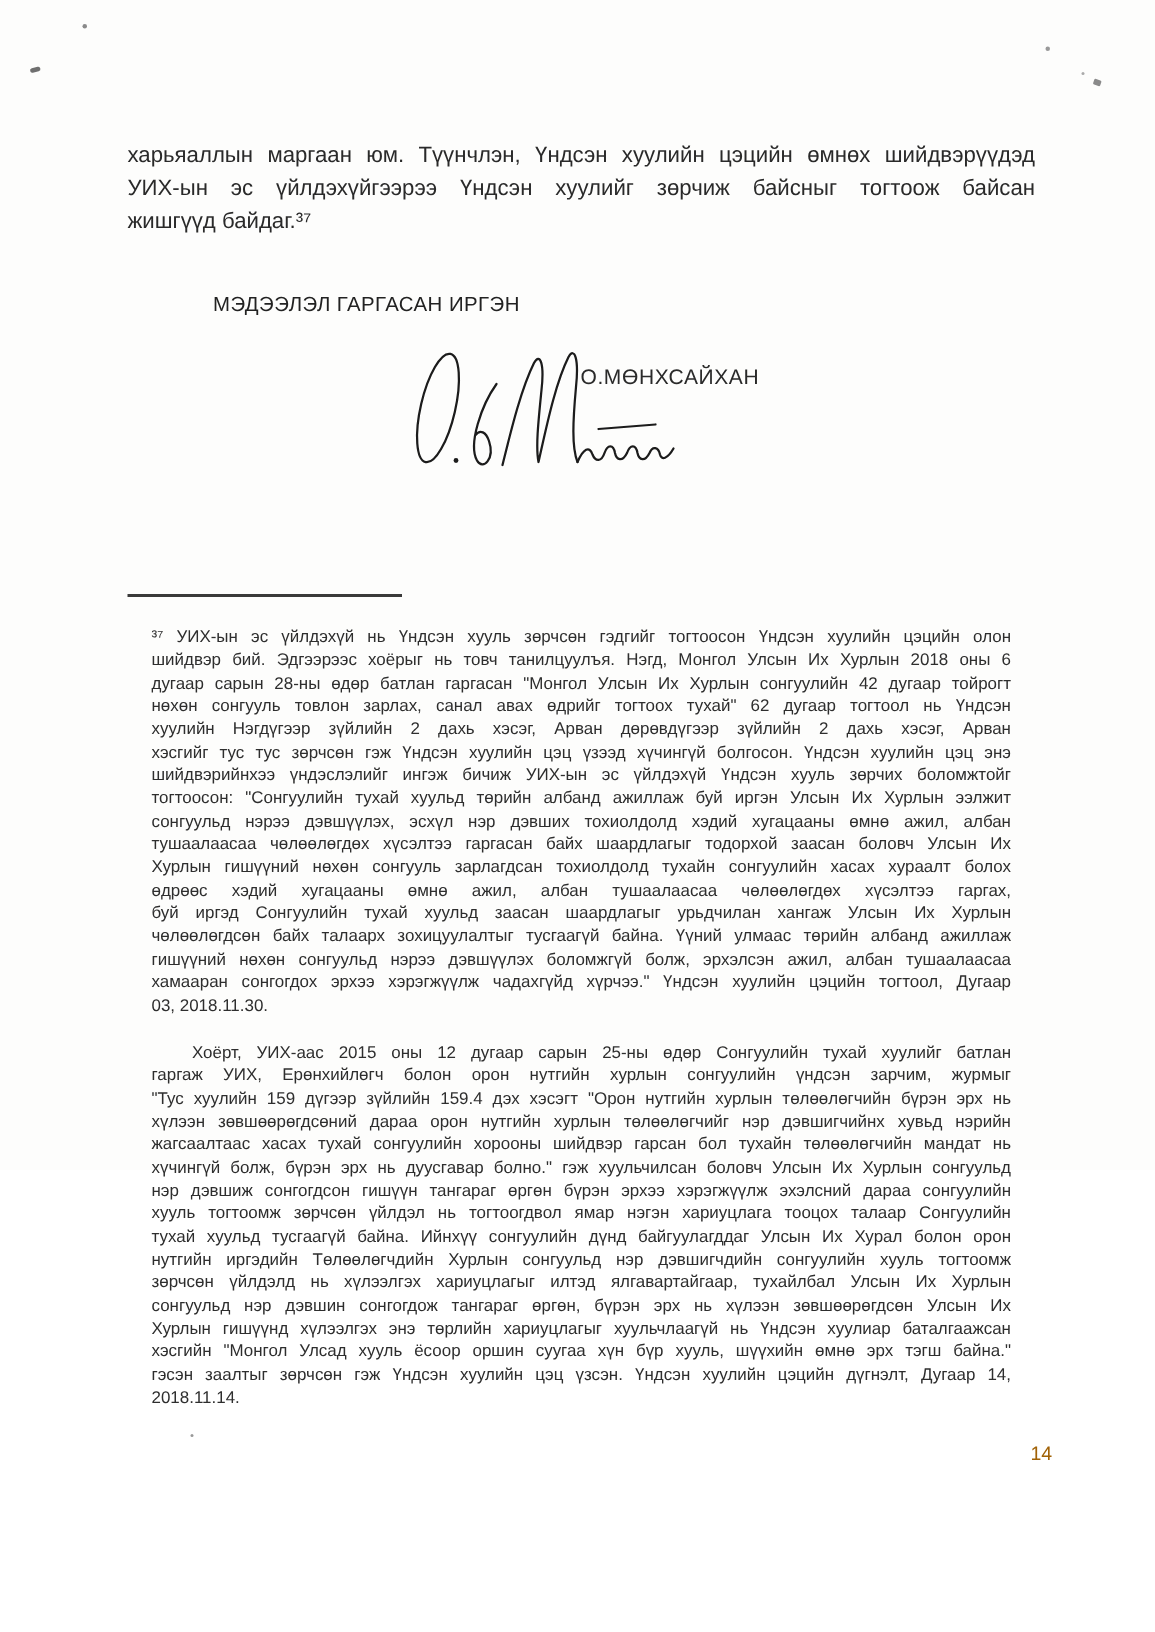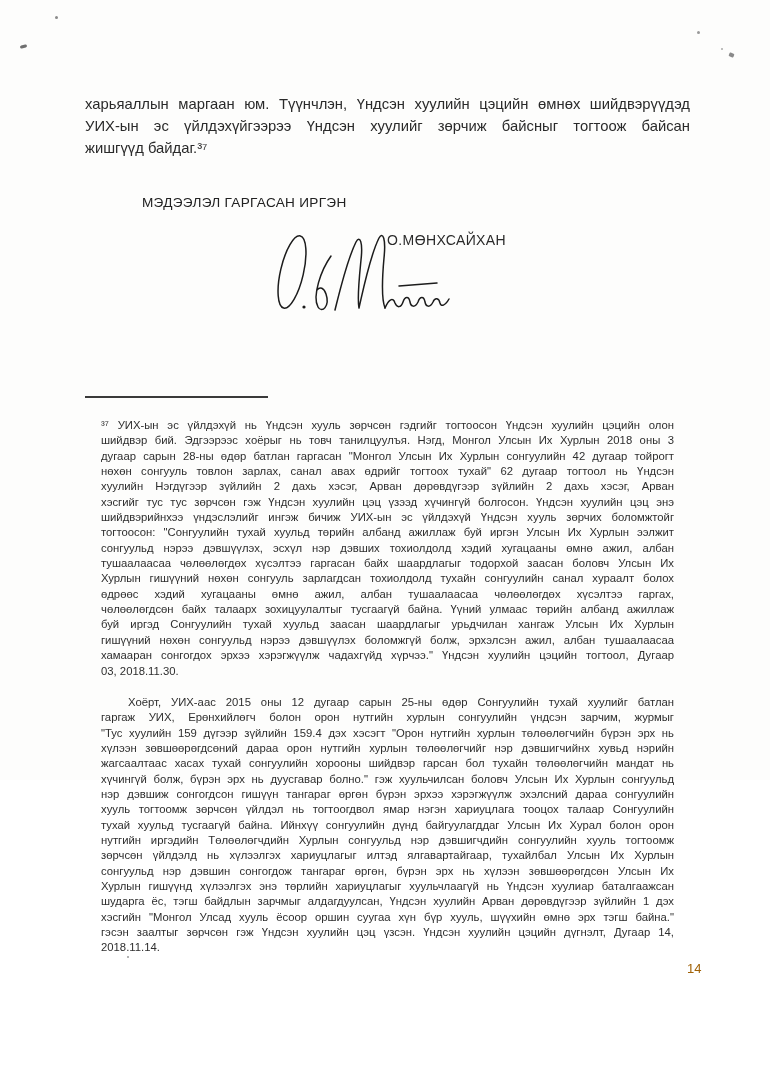--- a/index.html
+++ b/index.html
@@ -34,21 +34,21 @@
   .heading{
     position:absolute;left:142px;top:195px;
     font-size:13.6px;font-weight:normal;letter-spacing:.3px;color:#222;
   }
 
   
   .signature{position:absolute;left:265px;top:218px;width:195px;height:100px;}
   .signature path,.signature ellipse{fill:none;stroke:#1c1c1c;stroke-width:1.5;stroke-linecap:round;stroke-linejoin:round;}
   .signature circle{fill:#1c1c1c;stroke:none;}
   .signer{
-    position:absolute;left:387px;top:232px;
+    position:absolute;left:387px;top:243px;
     font-size:14px;letter-spacing:.4px;color:#2a2a2a;
   }
 
   
   .fn-sep{position:absolute;left:85px;top:396px;width:183px;height:2px;background:#3a3a3a;}
   .footnote{
     position:absolute;left:85px;top:402px;width:605px;
     font-size:11.3px;line-height:15.35px;color:#2e2e2e;
   }
   .fn-para{margin:16px;padding:0;}
@@ -85,52 +85,51 @@
     <path d="M 134 68 L 172 65"></path>
   </svg>
 
   <div class="signer">О.МӨНХСАЙХАН</div>
 
   <div class="fn-sep"></div>
 
   <div class="footnote">
     <div class="fn-para p1">
         <div class="tline">³⁷ УИХ-ын эс үйлдэхүй нь Үндсэн хууль зөрчсөн гэдгийг тогтоосон Үндсэн хуулийн цэцийн олон</div>
-        <div class="tline">шийдвэр бий. Эдгээрээс хоёрыг нь товч танилцуулъя. Нэгд, Монгол Улсын Их Хурлын 2018 оны 3</div>
+        <div class="tline">шийдвэр бий. Эдгээрээс хоёрыг нь товч танилцуулъя. Нэгд, Монгол Улсын Их Хурлын 2018 оны 6</div>
         <div class="tline">дугаар сарын 28-ны өдөр батлан гаргасан "Монгол Улсын Их Хурлын сонгуулийн 42 дугаар тойрогт</div>
         <div class="tline">нөхөн сонгууль товлон зарлах, санал авах өдрийг тогтоох тухай" 62 дугаар тогтоол нь Үндсэн</div>
         <div class="tline">хуулийн Нэгдүгээр зүйлийн 2 дахь хэсэг, Арван дөрөвдүгээр зүйлийн 2 дахь хэсэг, Арван</div>
         <div class="tline">хэсгийг тус тус зөрчсөн гэж Үндсэн хуулийн цэц үзээд хүчингүй болгосон. Үндсэн хуулийн цэц энэ</div>
         <div class="tline">шийдвэрийнхээ үндэслэлийг ингэж бичиж УИХ-ын эс үйлдэхүй Үндсэн хууль зөрчих боломжтойг</div>
         <div class="tline">тогтоосон: "Сонгуулийн тухай хуульд төрийн албанд ажиллаж буй иргэн Улсын Их Хурлын ээлжит</div>
         <div class="tline">сонгуульд нэрээ дэвшүүлэх, эсхүл нэр дэвших тохиолдолд хэдий хугацааны өмнө ажил, албан</div>
         <div class="tline">тушаалаасаа чөлөөлөгдөх хүсэлтээ гаргасан байх шаардлагыг тодорхой заасан боловч Улсын Их</div>
-        <div class="tline">Хурлын гишүүний нөхөн сонгууль зарлагдсан тохиолдолд тухайн сонгуулийн санал хураалт болох</div>
+        <div class="tline">Хурлын гишүүний нөхөн сонгууль зарлагдсан тохиолдолд тухайн сонгуулийн хасах хураалт болох</div>
         <div class="tline">өдрөөс хэдий хугацааны өмнө ажил, албан тушаалаасаа чөлөөлөгдөх хүсэлтээ гаргах,</div>
+        <div class="tline">буй иргэд Сонгуулийн тухай хуульд заасан шаардлагыг урьдчилан хангаж Улсын Их Хурлын</div>
         <div class="tline">чөлөөлөгдсөн байх талаарх зохицуулалтыг тусгаагүй байна. Үүний улмаас төрийн албанд ажиллаж</div>
-        <div class="tline">буй иргэд Сонгуулийн тухай хуульд заасан шаардлагыг урьдчилан хангаж Улсын Их Хурлын</div>
         <div class="tline">гишүүний нөхөн сонгуульд нэрээ дэвшүүлэх боломжгүй болж, эрхэлсэн ажил, албан тушаалаасаа</div>
         <div class="tline">хамааран сонгогдох эрхээ хэрэгжүүлж чадахгүйд хүрчээ." Үндсэн хуулийн цэцийн тогтоол, Дугаар</div>
         <div class="tline last">03, 2018.11.30.</div>
       </div>
     <div class="fn-para p2">
         <div class="tline">Хоёрт, УИХ-аас 2015 оны 12 дугаар сарын 25-ны өдөр Сонгуулийн тухай хуулийг батлан</div>
         <div class="tline">гаргаж УИХ, Ерөнхийлөгч болон орон нутгийн хурлын сонгуулийн үндсэн зарчим, журмыг</div>
         <div class="tline">"Тус хуулийн 159 дүгээр зүйлийн 159.4 дэх хэсэгт "Орон нутгийн хурлын төлөөлөгчийн бүрэн эрх нь</div>
         <div class="tline">хүлээн зөвшөөрөгдсөний дараа орон нутгийн хурлын төлөөлөгчийг нэр дэвшигчийнх хувьд нэрийн</div>
         <div class="tline">жагсаалтаас хасах тухай сонгуулийн хорооны шийдвэр гарсан бол тухайн төлөөлөгчийн мандат нь</div>
         <div class="tline">хүчингүй болж, бүрэн эрх нь дуусгавар болно." гэж хуульчилсан боловч Улсын Их Хурлын сонгуульд</div>
         <div class="tline">нэр дэвшиж сонгогдсон гишүүн тангараг өргөн бүрэн эрхээ хэрэгжүүлж эхэлсний дараа сонгуулийн</div>
         <div class="tline">хууль тогтоомж зөрчсөн үйлдэл нь тогтоогдвол ямар нэгэн хариуцлага тооцох талаар Сонгуулийн</div>
         <div class="tline">тухай хуульд тусгаагүй байна. Ийнхүү сонгуулийн дүнд байгуулагддаг Улсын Их Хурал болон орон</div>
         <div class="tline">нутгийн иргэдийн Төлөөлөгчдийн Хурлын сонгуульд нэр дэвшигчдийн сонгуулийн хууль тогтоомж</div>
         <div class="tline">зөрчсөн үйлдэлд нь хүлээлгэх хариуцлагыг илтэд ялгавартайгаар, тухайлбал Улсын Их Хурлын</div>
         <div class="tline">сонгуульд нэр дэвшин сонгогдож тангараг өргөн, бүрэн эрх нь хүлээн зөвшөөрөгдсөн Улсын Их</div>
         <div class="tline">Хурлын гишүүнд хүлээлгэх энэ төрлийн хариуцлагыг хуульчлаагүй нь Үндсэн хуулиар баталгаажсан</div>
-        <div class="tline">шударга ёс, тэгш байдлын зарчмыг алдагдуулсан, Үндсэн хуулийн Арван дөрөвдүгээр зүйлийн 1 дэх</div>
         <div class="tline">хэсгийн "Монгол Улсад хууль ёсоор оршин суугаа хүн бүр хууль, шүүхийн өмнө эрх тэгш байна."</div>
         <div class="tline">гэсэн заалтыг зөрчсөн гэж Үндсэн хуулийн цэц үзсэн. Үндсэн хуулийн цэцийн дүгнэлт, Дугаар 14,</div>
         <div class="tline last">2018.11.14.</div>
       </div>
   </div>
 
   <div class="pageno">14</div>
 
 </div>
 

